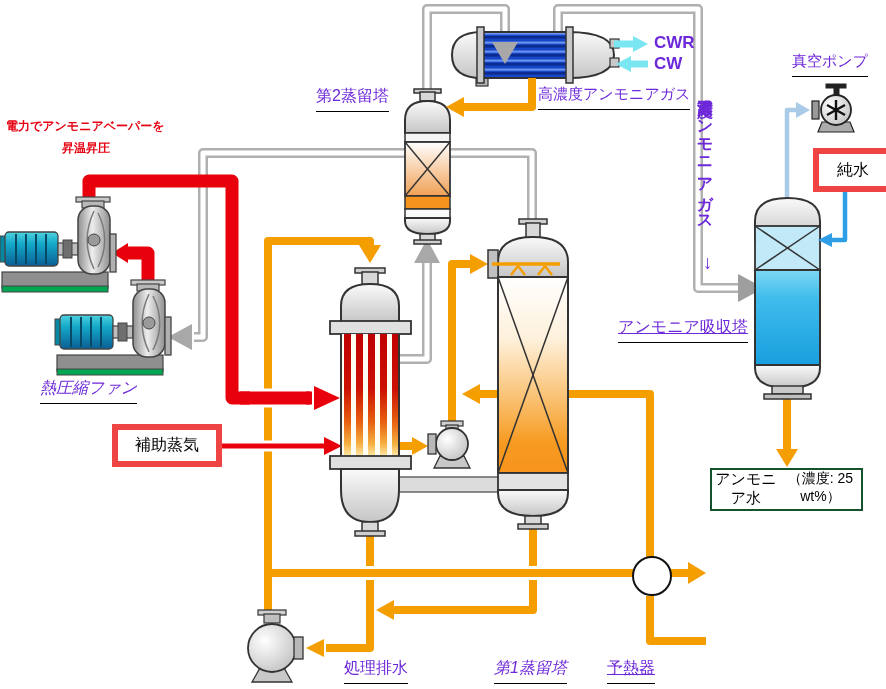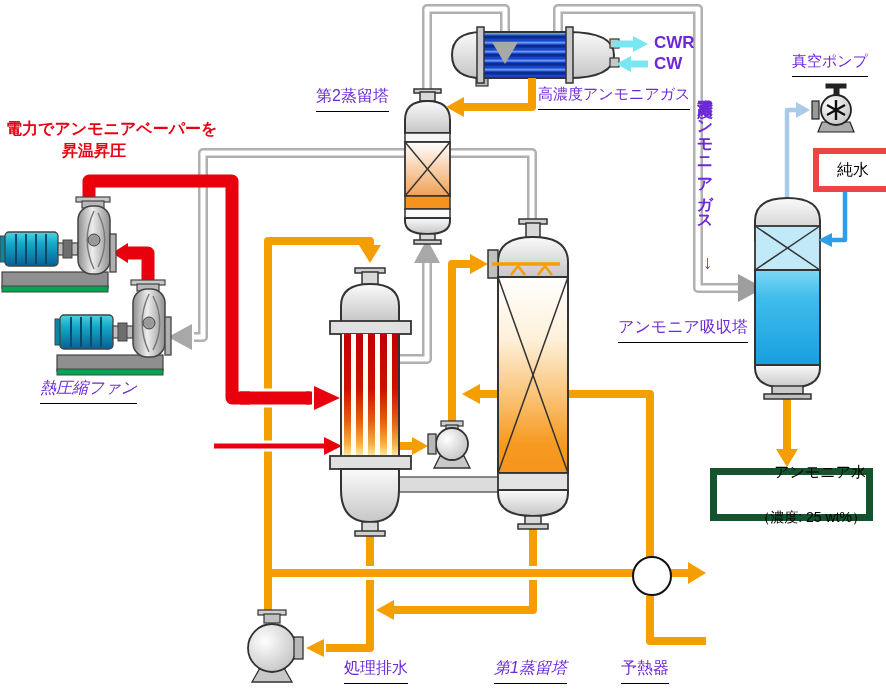--- a/index.html
+++ b/index.html
@@ -1,29 +1,29 @@
 <!DOCTYPE html>
 <html><head>
 <meta charset="utf-8">
 <style>
   html,body{margin:0;padding:0;background:#fff;}
   #stage{position:relative;width:886px;height:689px;background:#ffffff;overflow:hidden;
          font-family:"Liberation Sans","DejaVu Sans",sans-serif;}
   #pipework{position:absolute;left:0;top:0;}
   .lbl{position:absolute;color:#6d28d9;white-space:nowrap;font-size:16px;line-height:1.2;}
   .u{border-bottom:1.5px solid #000;padding-bottom:7px;}
-  .red-note{color:#e60012;font-weight:bold;font-size:16px;}
+  .red-note{color:#e60012;font-weight:bold;font-size:12px;}
   .vert{writing-mode:vertical-rl;text-orientation:upright;font-weight:bold;
         font-size:16px;letter-spacing:1px;line-height:1;}
   .inbox{position:absolute;border:6px solid #ef4444;background:#fff;display:flex;
          align-items:center;justify-content:center;text-align:center;}
-  .outbox{position:absolute;border:7px solid #14532d;background:#fff;display:flex;
-          flex-direction:column;align-items:flex-end;justify-content:center;text-align:center;}
+  .outbox{position:absolute;border:2px solid #14532d;background:#fff;display:flex;
+          align-items:flex-start;justify-content:center;text-align:center;}
   .outbox .l1{font-size:15px;}
-  .outbox .l2{font-size:14px;margin-top:27px;}
+  .outbox .l2{font-size:14px;}
   .cool-lbl{font-weight:bold;font-size:17px;}
 </style>
 </head>
 <body>
 
 <div id="stage">
 
 <svg id="pipework" width="886" height="689" viewBox="0 0 886 689">
   <defs>
     <linearGradient id="vesselGrad" x1="0" y1="0" x2="0" y2="1">
@@ -304,32 +304,35 @@
 <div class="lbl" style="left:792px;top:52px;font-size:15px;">
   <span class="u">真空ポンプ</span></div>
 
 <div class="inbox" style="left:813px;top:148px;width:68px;height:32px;font-size:16px;">
   <span>純水</span>
     </div>
 
 <div class="lbl vert" style="left:697px;top:86px;height:168px;">高濃度アンモニアガス</div>
 <div class="lbl" style="left:703px;top:252px;font-size:19px;font-weight:bold;">↓</div>
 
-<div class="lbl" style="left:618px;top:317px;">
+<div class="lbl" style="left:618px;top:317px;text-decoration:underline;">
   <span class="u">アンモニア吸収塔</span></div>
 
 <div class="lbl" style="left:40px;top:378px;font-style:italic;">
   <span class="u">熱圧縮ファン</span></div>
 
+<div class="inbox" style="left:112px;top:424px;width:98px;height:31px;font-size:16px;">
+  <span>補助蒸気</span>
+    </div>
 
 <div class="lbl" style="left:344px;top:658px;">
   <span class="u">処理排水</span></div>
 <div class="lbl" style="left:494px;top:658px;font-style:italic;">
   <span class="u">第1蒸留塔</span></div>
-<div class="lbl" style="left:621px;top:658px;">
+<div class="lbl" style="left:607px;top:658px;text-decoration:underline;">
   <span class="u">予熱器</span></div>
 
 <div class="outbox" style="left:710px;top:468px;width:149px;height:39px;">
   <span class="l1">アンモニア水</span>
   <span class="l2">（濃度: 25 wt%）</span>
 </div>
 
 </div>
 
 </body></html>

